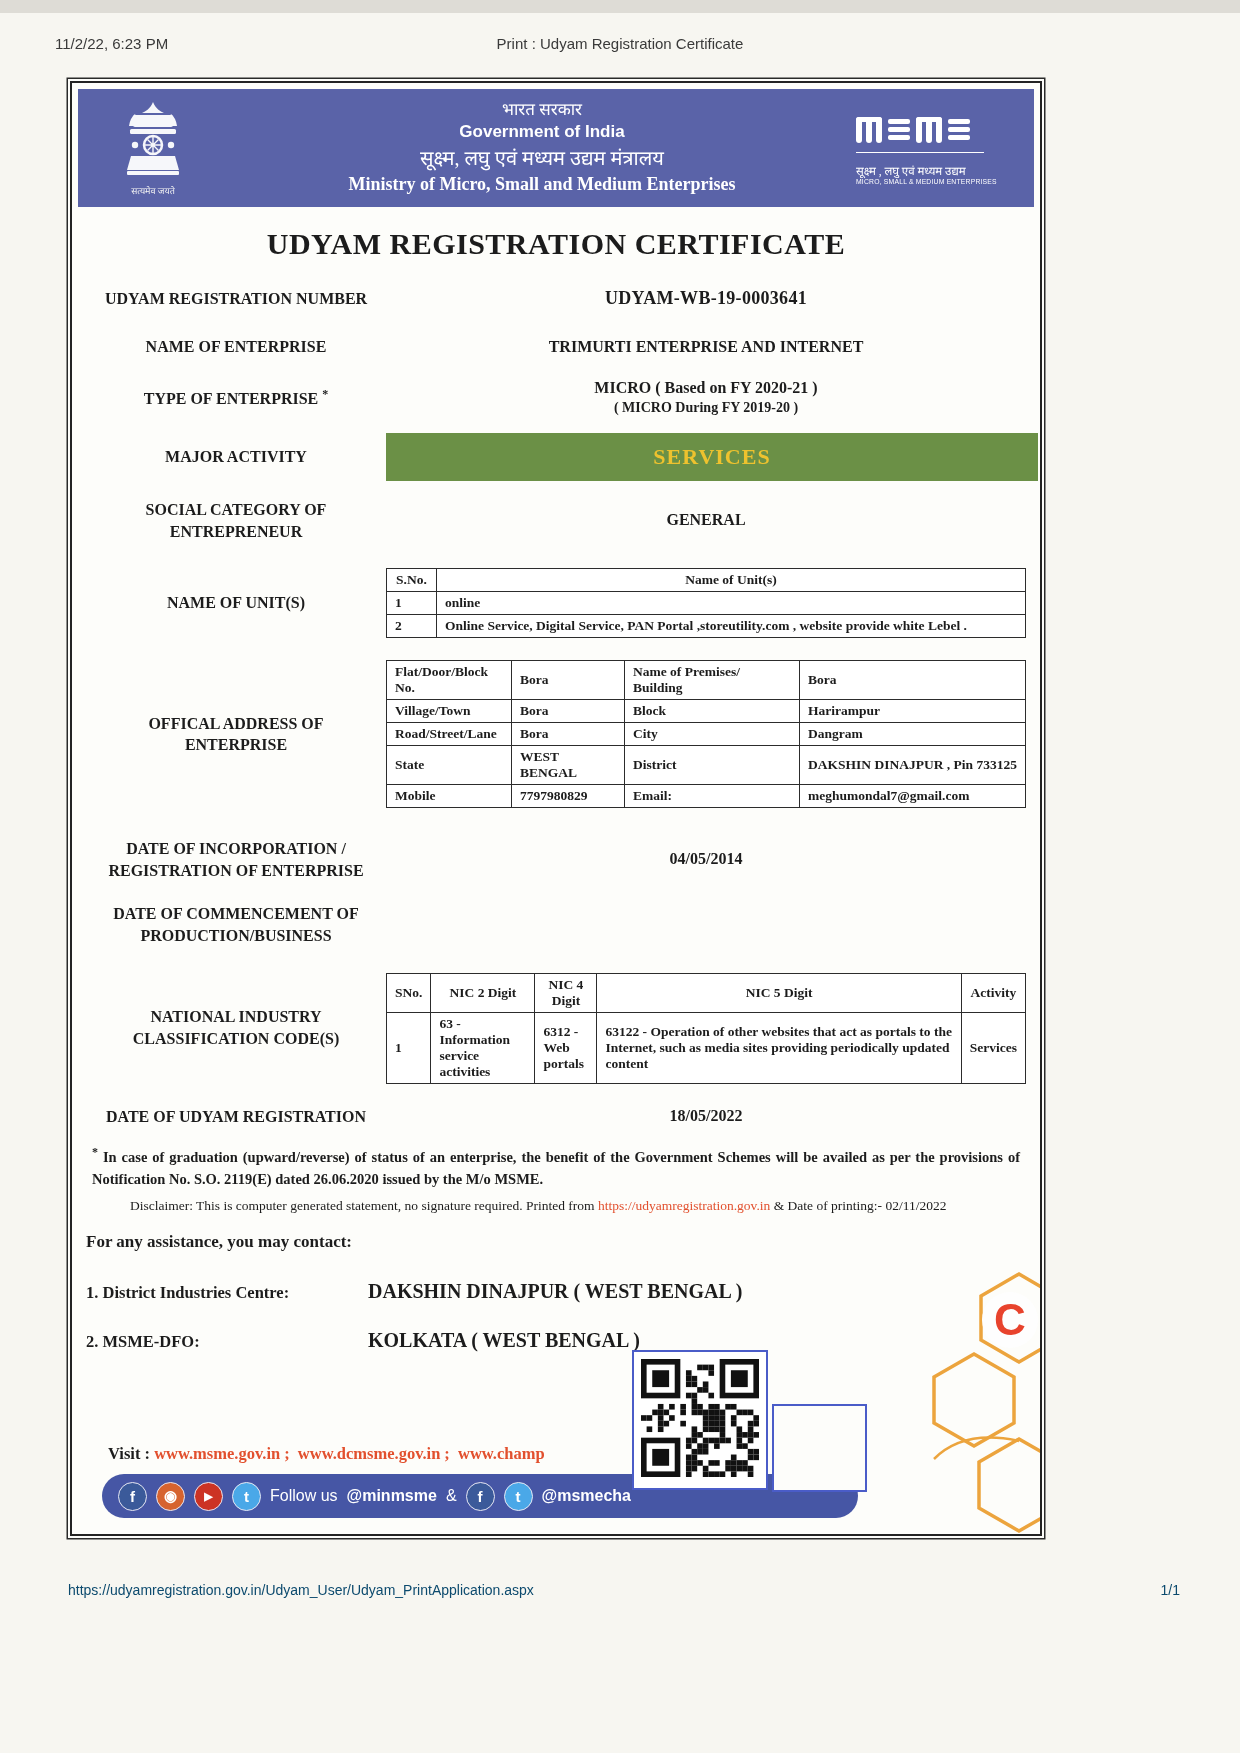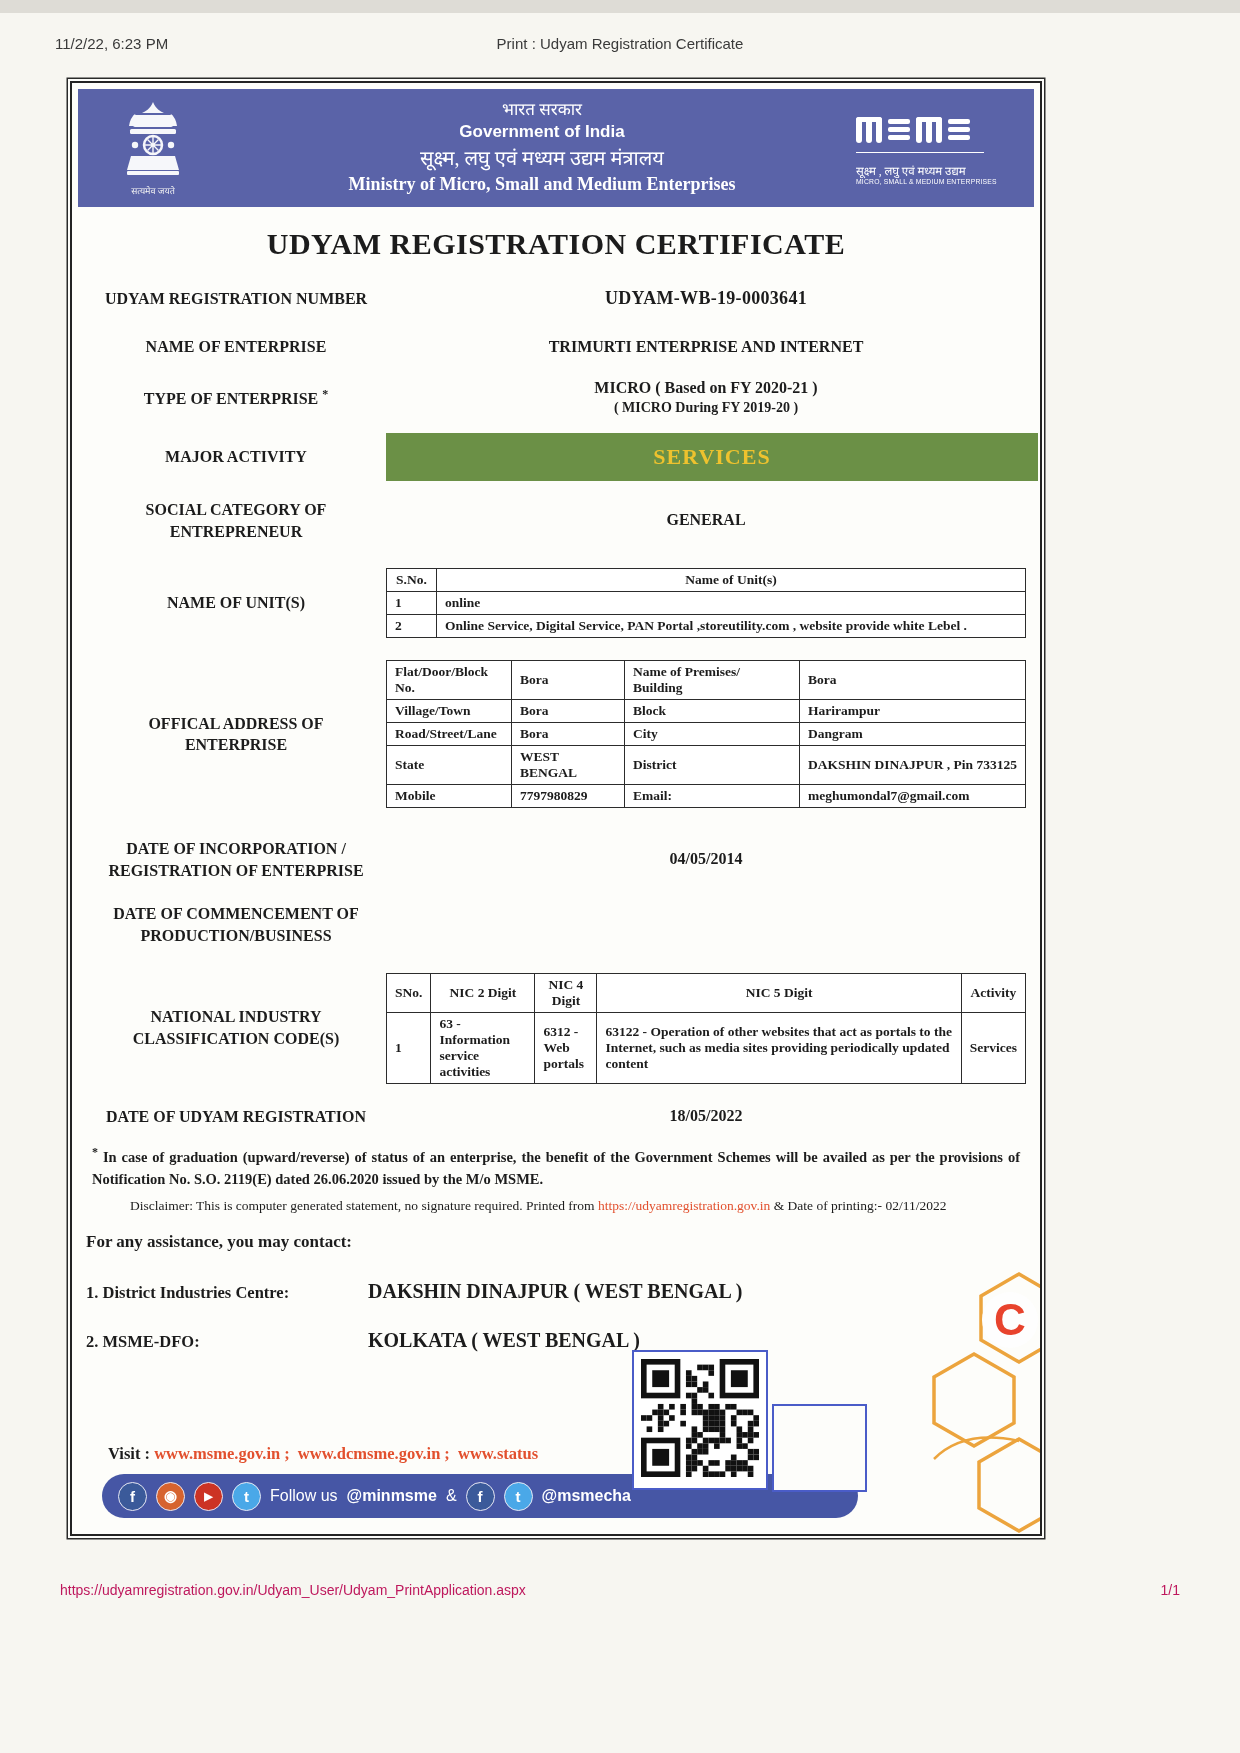--- a/index.html
+++ b/index.html
@@ -16,24 +16,24 @@
 
   
   .print-header {
     position: absolute; top: 22px; left: 55px; right: 55px;
     display: flex; justify-content: space-between;
     font-family: "Liberation Sans", sans-serif;
     font-size: 15px; color: #3a3a3a;
   }
   .print-header .ph-title { position:absolute; left:50%; transform:translateX(-50%); }
   .page-footer {
-    position: absolute; bottom: 168px; left: 60px; right: 60px;
+    position: absolute; bottom: 168px; left: 68px; right: 60px;
     display: flex; justify-content: space-between;
     font-family: "Liberation Sans", sans-serif;
-    font-size: 14px; color: #be185d;
+    font-size: 14px; color: #0c4a6e;
   }
 
   
   .cert {
     position: absolute; top: 68px; left: 70px;
     width: 972px; height: 1455px;
     background: #fdfdfa;
     border: 2px solid #232323;
     box-shadow: 0 0 0 2px #fdfdfa, 0 0 0 3.5px #2a2a2a;
     overflow: hidden;
@@ -386,21 +386,21 @@
       </g>
     </svg>
     <div class="champions-c">
       <span>C</span>
     </div>
 
     <div class="visit-line">
       <span>Visit :</span>
       <a href="#">www.msme.gov.in</a><span class="sep">;</span>
       <a href="#">www.dcmsme.gov.in</a><span class="sep">;</span>
-      <a href="#">www.status</a>
+      <a href="#">www.champ</a>
     </div>
 
     <div class="social-bar">
       <span class="sicon icon-fb">f</span>
       <span class="sicon icon-ig">◉</span>
       <span class="sicon icon-yt">▶</span>
       <span class="sicon icon-tw">t</span>
       <span>Follow us</span>
       <span style="font-weight:bold;">@minmsme</span>
       <span>&amp;</span>

